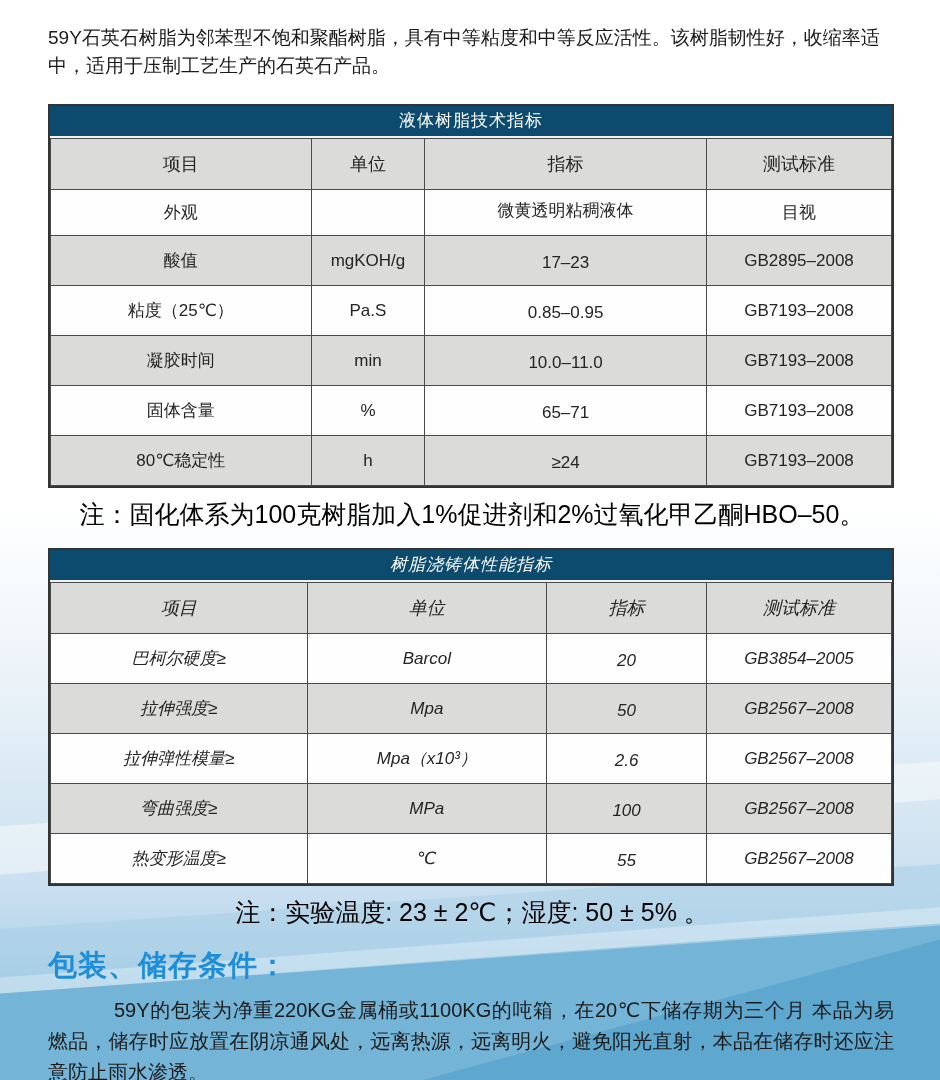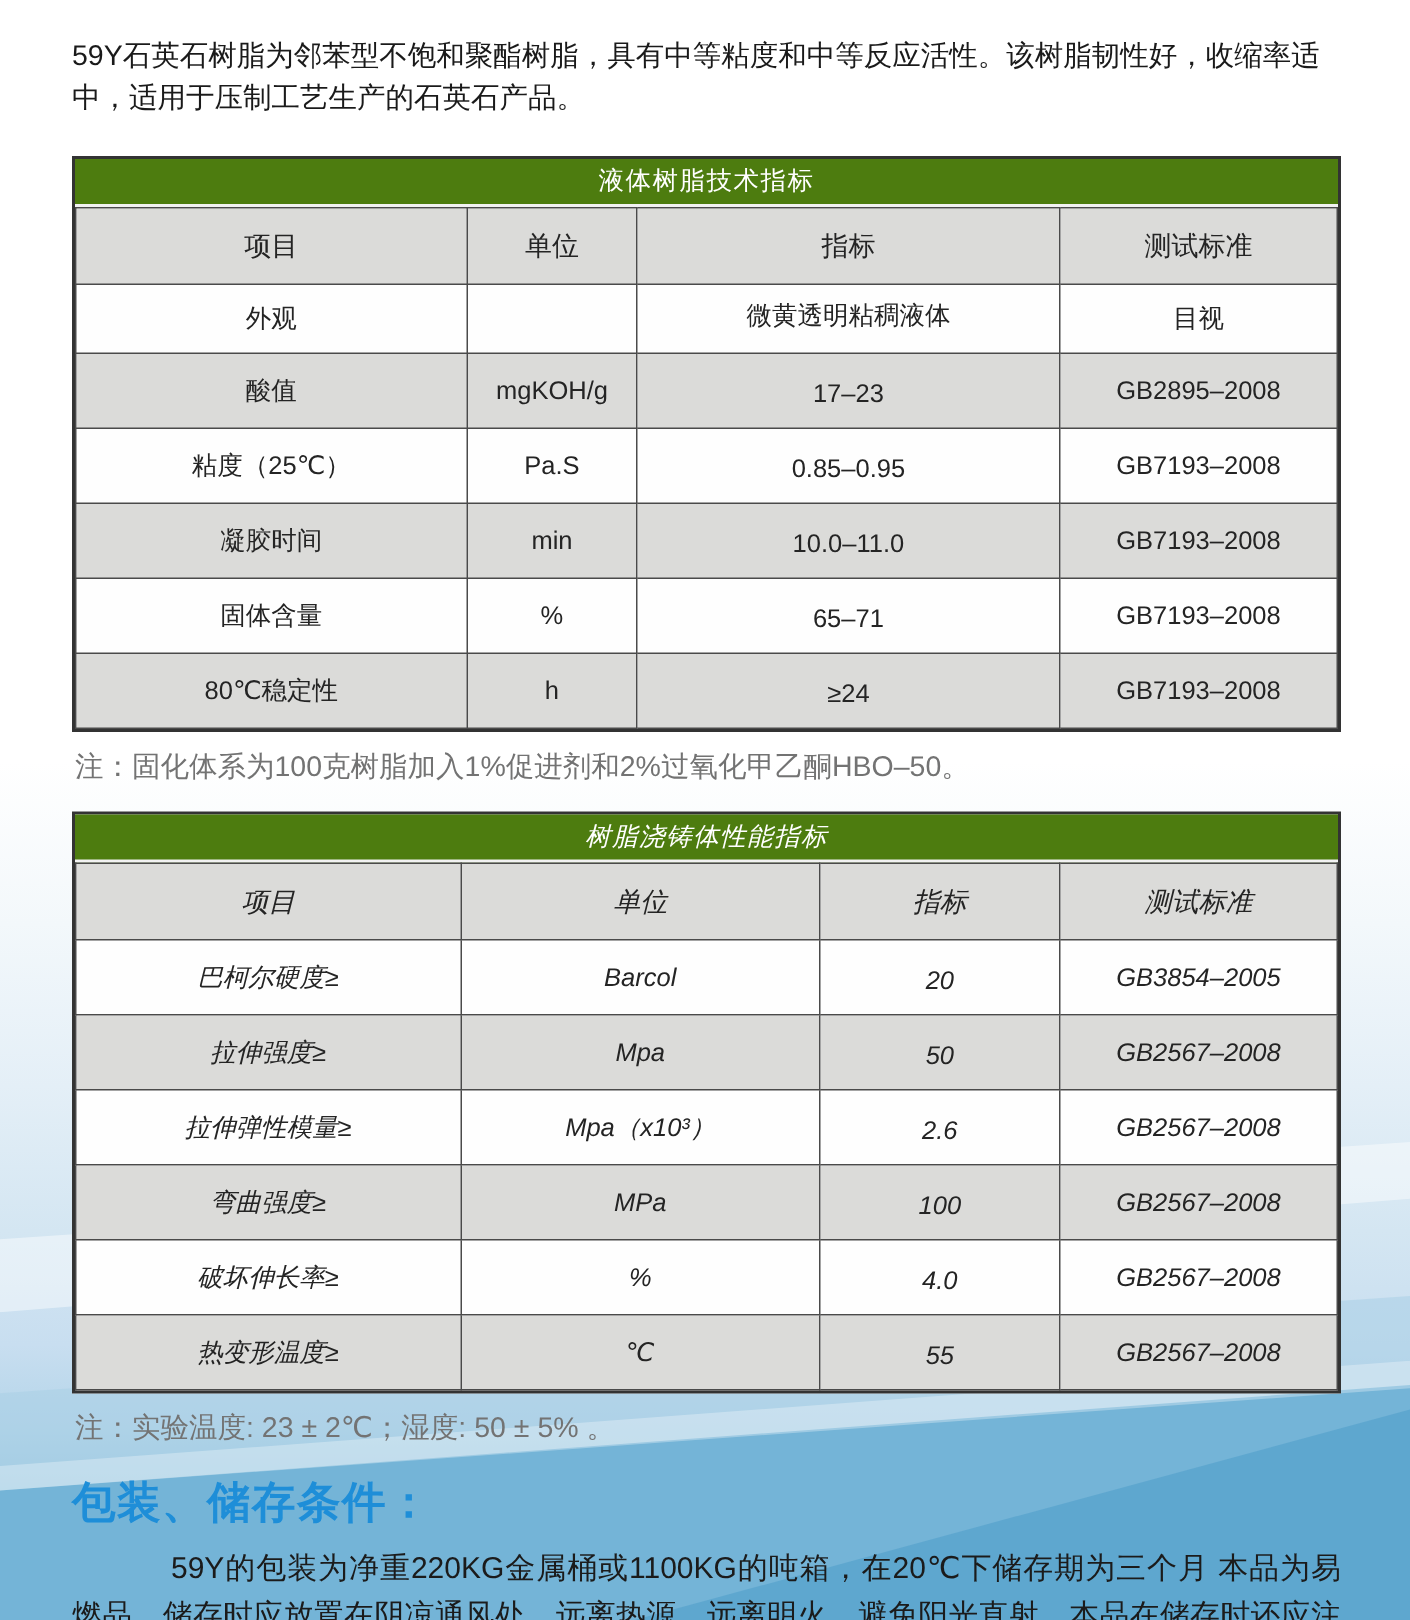--- a/index.html
+++ b/index.html
@@ -32,37 +32,37 @@
     clip-path:polygon(0 90.5%,100% 84%,100% 85.7%,0 92%);}
 
   .content{position:absolute;inset:0;z-index:1;padding:8px 46px 0 48px;box-sizing:border-box;}
 
   
   .intro{font-size:19px;line-height:28px;color:#1a1a1a;margin:16px 0 0 0;}
 
   
   .tbl-wrap{margin-top:24px;border:2px solid #333;background:#fff;}
   .tbl-title{
-    background:#4d7c0f;color:#fff;text-align:center;
+    background:#0c4a6e;color:#fff;text-align:center;
     font-size:17px;height:30px;line-height:30px;
     border-bottom:2px solid #f2f2f2;letter-spacing:1px;
   }
   table.spec{width:100%;border-collapse:collapse;table-layout:fixed;}
   table.spec th,table.spec td{
     border:1px solid #4a4a4a;text-align:center;vertical-align:middle;
     font-size:17px;color:#242424;padding:4px 4px;
     overflow:hidden;white-space:nowrap;
   }
   table.spec thead th{height:42px;background:#dbdbd9;font-weight:normal;font-size:18px;}
   table.spec tbody td{height:37px;background:#fefefe;}
   table.spec tbody tr:nth-child(even) td{background:#dbdbd9;}
   table.spec tbody td.c-val{padding-top:8px;}
   #table1 tbody tr:first-child td.c-val{padding-top:0;}
 
-  .note{font-size:19px;color:#737373;margin:10px 0 0 2px;}
+  .note{font-size:25px;color:#000000;margin:10px 0 0 2px;text-align:center;}
 
   #table2.tbl-wrap{margin-top:17px;font-style:italic;}
 
   
   .sec-heading{
     margin:17px 0 0 0;font-size:29px;font-weight:bold;color:#1e8ed8;letter-spacing:1px;
   }
   .body-para{
     margin:9px 0 0 0;font-size:20px;line-height:31px;color:#1b1b1b;
     text-indent:3.3em;text-align:justify;
@@ -183,26 +183,20 @@
             <td class="c-val">2.6</td>
             <td class="c-std">GB2567–2008</td>
           </tr>
           <tr>
             <td class="c-item">弯曲强度≥</td>
             <td class="c-unit">MPa</td>
             <td class="c-val">100</td>
             <td class="c-std">GB2567–2008</td>
           </tr>
           <tr>
-            <td class="c-item">破坏伸长率≥</td>
-            <td class="c-unit">%</td>
-            <td class="c-val">4.0</td>
-            <td class="c-std">GB2567–2008</td>
-          </tr>
-          <tr>
             <td class="c-item">热变形温度≥</td>
             <td class="c-unit">℃</td>
             <td class="c-val">55</td>
             <td class="c-std">GB2567–2008</td>
           </tr>
         </tbody>
       </table>
     </section>
 
     <p class="note">注：实验温度: 23 ± 2℃；湿度: 50 ± 5% 。</p>

